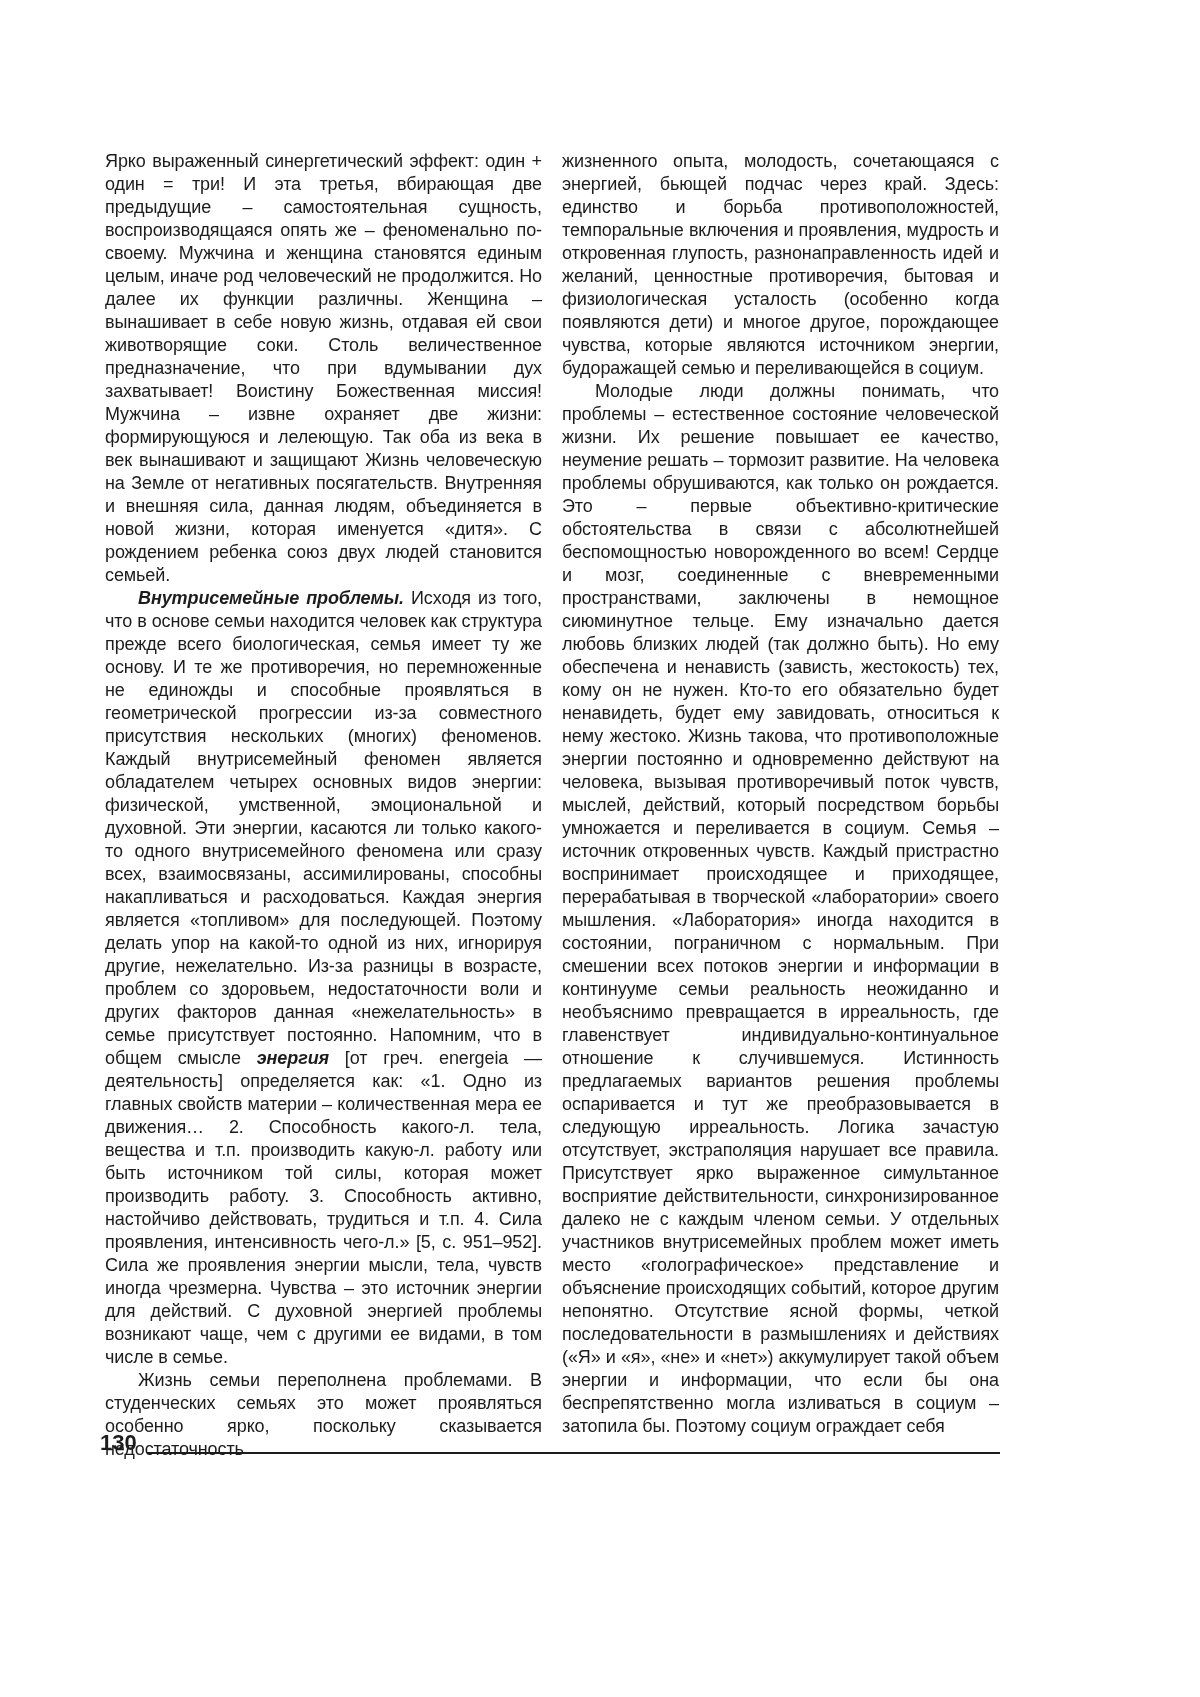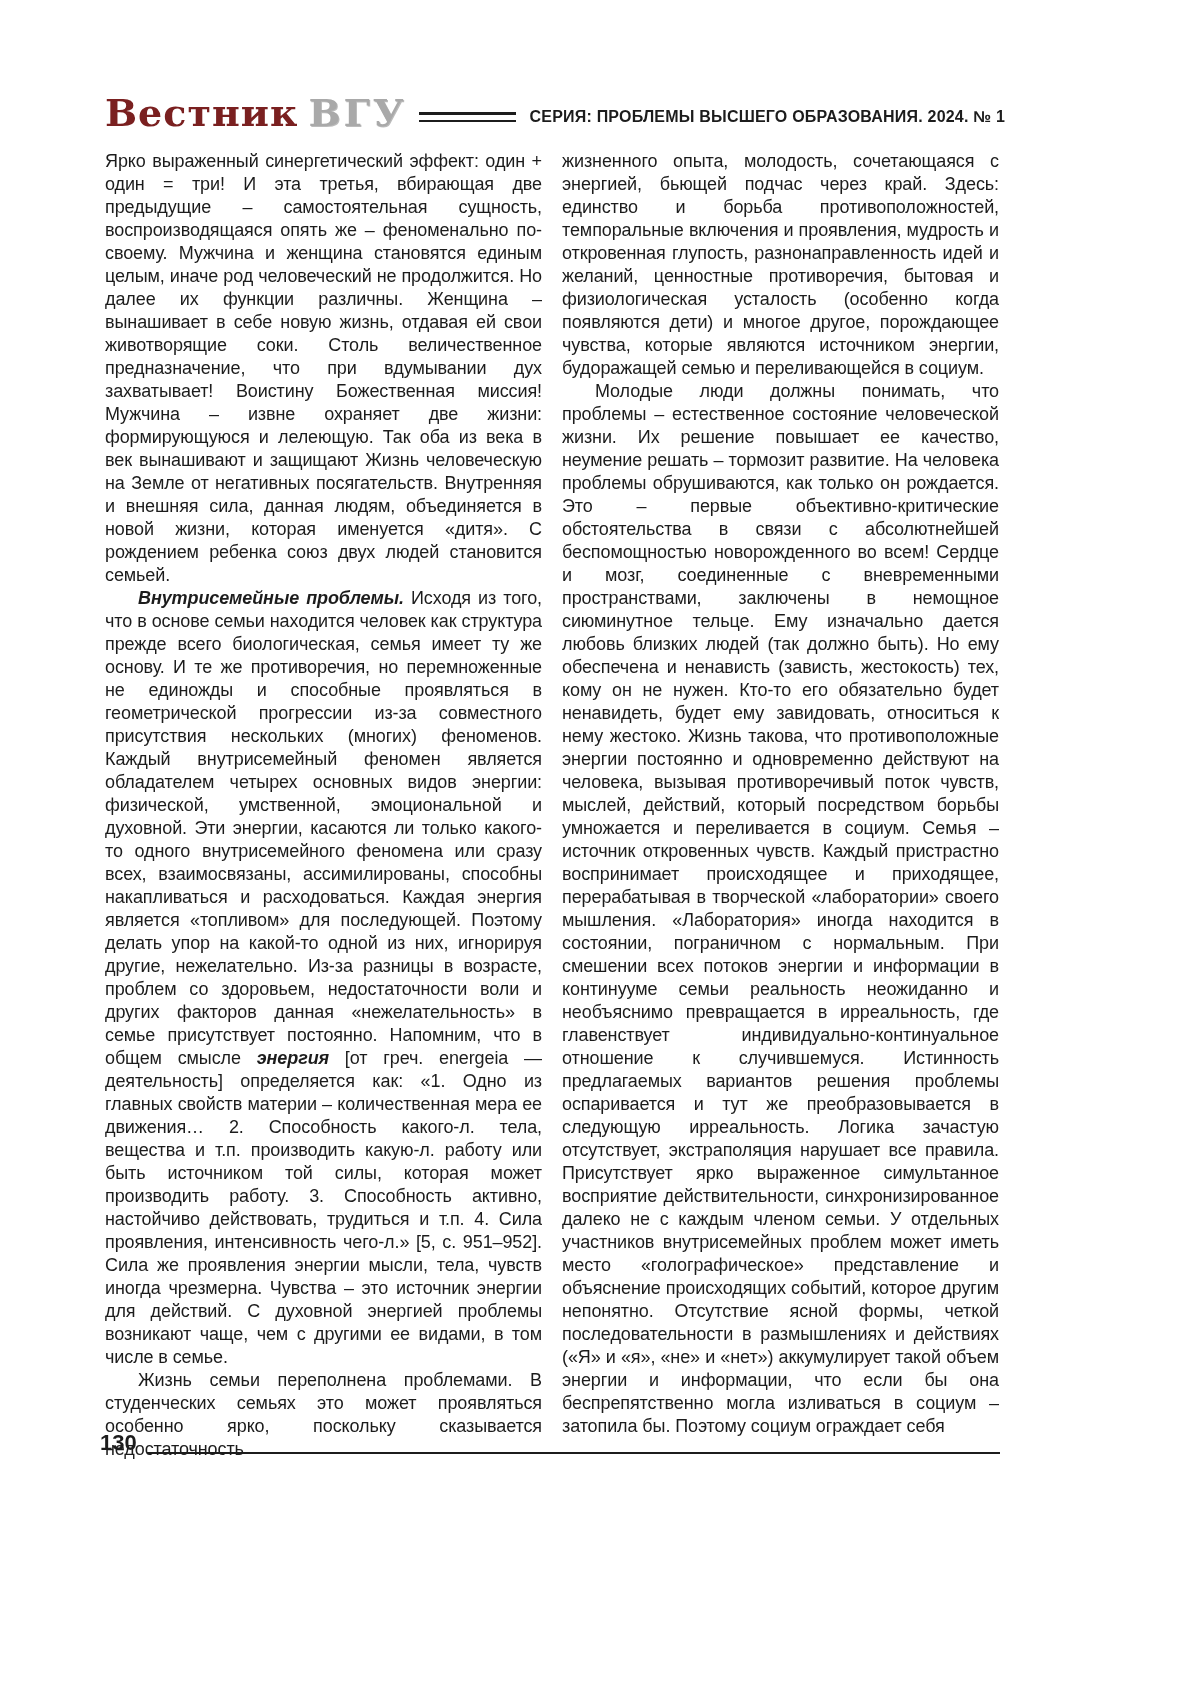--- a/index.html
+++ b/index.html
@@ -40,27 +40,20 @@
   
   .footer{position:absolute;top:1430px;left:100px;width:900px;display:flex;align-items:flex-end;}
   .page-number{font-size:22px;font-weight:bold;line-height:26px;}
   .footer-rule{flex:1;border-bottom:2.5px solid var(--rule);margin-left:10px;margin-bottom:2px;}
 </style>
 </head>
 <body>
 
 <div class="page">
 
-  <div class="header">
-    <div class="logo">
-      <span class="logo-red">Вестник</span><span class="logo-gray">ВГУ</span>
-    </div>
-    <div class="header-rule"></div>
-    <div class="series">СЕРИЯ: ПРОБЛЕМЫ ВЫСШЕГО ОБРАЗОВАНИЯ. 2024. № 1</div>
-  </div>
 
   <div class="content">
     <div class="column">
         <p class="para"><span>Ярко выраженный синергетический эффект: один + один = три! И эта третья, вбирающая две предыдущие – самостоятельная сущность, воспроизводящаяся опять же – феноменально по-своему. Мужчина и женщина становятся единым целым, иначе род человеческий не продолжится. Но далее их функции различны. Женщина – вынашивает в себе новую жизнь, отдавая ей свои животворящие соки. Столь величественное предназначение, что при вдумывании дух захватывает! Воистину Божественная миссия! Мужчина – извне охраняет две жизни: формирующуюся и лелеющую. Так оба из века в век вынашивают и защищают Жизнь человеческую на Земле от негативных посягательств. Внутренняя и внешняя сила, данная людям, объединяется в новой жизни, которая именуется «дитя». С рождением ребенка союз двух людей становится семьей.</span></p>
         <p class="para indent"><span class="b">Внутрисемейные проблемы.</span><span> Исходя из того, что в основе семьи находится человек как структура прежде всего биологическая, семья имеет ту же основу. И те же противоречия, но перемноженные не единожды и способные проявляться в геометрической прогрессии из-за совместного присутствия нескольких (многих) феноменов. Каждый внутрисемейный феномен является обладателем четырех основных видов энергии: физической, умственной, эмоциональной и духовной. Эти энергии, касаются ли только какого-то одного внутрисемейного феномена или сразу всех, взаимосвязаны, ассимилированы, способны накапливаться и расходоваться. Каждая энергия является «топливом» для последующей. Поэтому делать упор на какой-то одной из них, игнорируя другие, нежелательно. Из-за разницы в возрасте, проблем со здоровьем, недостаточности воли и других факторов данная «нежелательность» в семье присутствует постоянно. Напомним, что в общем смысле </span><span class="b">энергия</span><span> [от греч. </span><span class="i">energeia</span><span> — деятельность] определяется как: «1. Одно из главных свойств материи – количественная мера ее движения… 2. Способность какого-л. тела, вещества и т.п. производить какую-л. работу или быть источником той силы, которая может производить работу. 3. Способность активно, настойчиво действовать, трудиться и т.п. 4. Сила проявления, интенсивность чего-л.» [5, с. 951–952]. Сила же проявления энергии мысли, тела, чувств иногда чрезмерна. Чувства – это источник энергии для действий. С духовной энергией проблемы возникают чаще, чем с другими ее видами, в том числе в семье.</span></p>
         <p class="para indent"><span>Жизнь семьи переполнена проблемами. В студенческих семьях это может проявляться особенно ярко, поскольку сказывается недостаточность</span></p>
       </div>
     <div class="column">
         <p class="para"><span>жизненного опыта, молодость, сочетающаяся с энергией, бьющей подчас через край. Здесь: единство и борьба противоположностей, темпоральные включения и проявления, мудрость и откровенная глупость, разнонаправленность идей и желаний, ценностные противоречия, бытовая и физиологическая усталость (особенно когда появляются дети) и многое другое, порождающее чувства, которые являются источником энергии, будоражащей семью и переливающейся в социум.</span></p>
         <p class="para indent"><span>Молодые люди должны понимать, что проблемы – естественное состояние человеческой жизни. Их решение повышает ее качество, неумение решать – тормозит развитие. На человека проблемы обрушиваются, как только он рождается. Это – первые объективно-критические обстоятельства в связи с абсолютнейшей беспомощностью новорожденного во всем! Сердце и мозг, соединенные с вневременными пространствами, заключены в немощное сиюминутное тельце. Ему изначально дается любовь близких людей (так должно быть). Но ему обеспечена и ненависть (зависть, жестокость) тех, кому он не нужен. Кто-то его обязательно будет ненавидеть, будет ему завидовать, относиться к нему жестоко. Жизнь такова, что противоположные энергии постоянно и одновременно действуют на человека, вызывая противоречивый поток чувств, мыслей, действий, который посредством борьбы умножается и переливается в социум. Семья – источник откровенных чувств. Каждый пристрастно воспринимает происходящее и приходящее, перерабатывая в творческой «лаборатории» своего мышления. «Лаборатория» иногда находится в состоянии, пограничном с нормальным. При смешении всех потоков энергии и информации в континууме семьи реальность неожиданно и необъяснимо превращается в ирреальность, где главенствует индивидуально-континуальное отношение к случившемуся. Истинность предлагаемых вариантов решения проблемы оспаривается и тут же преобразовывается в следующую ирреальность. Логика зачастую отсутствует, экстраполяция нарушает все правила. Присутствует ярко выраженное симультанное восприятие действительности, синхронизированное далеко не с каждым членом семьи. У отдельных участников внутрисемейных проблем может иметь место «голографическое» представление и объяснение происходящих событий, которое другим непонятно. Отсутствие ясной формы, четкой последовательности в размышлениях и действиях («Я» и «я», «не» и «нет») аккумулирует такой объем энергии и информации, что если бы она беспрепятственно могла изливаться в социум – затопила бы. Поэтому социум ограждает себя</span></p>

